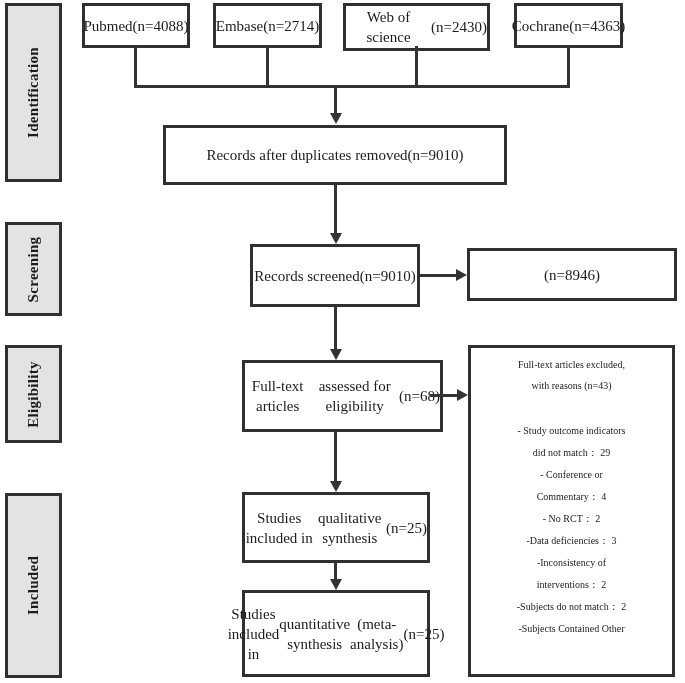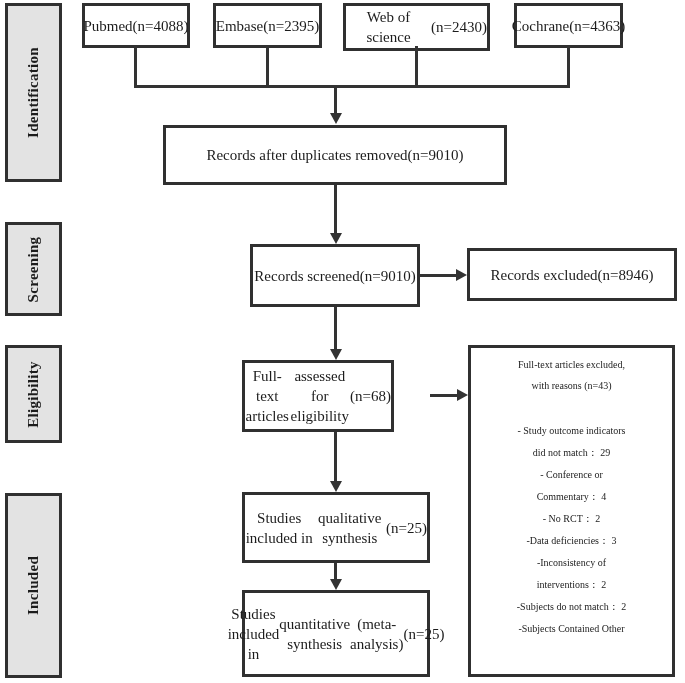--- a/index.html
+++ b/index.html
@@ -86,21 +86,21 @@
   <div class="stage" style="left:5px;top:493px;width:57px;height:185px">
     <span class="stage-label">Included</span>
   </div>
 
   <div class="box" style="left:82px;top:3px;width:108px;height:45px">
     <div>Pubmed</div>
     <div>(n=4088)</div>
   </div>
   <div class="box" style="left:213px;top:3px;width:109px;height:45px">
     <div>Embase</div>
-    <div>(n=2395)</div>
+    <div>(n=2714)</div>
   </div>
   <div class="box" style="left:343px;top:3px;width:147px;height:48px">
     <div>Web of science</div>
     <div>(n=2430)</div>
   </div>
   <div class="box" style="left:514px;top:3px;width:109px;height:45px">
     <div>Cochrane</div>
     <div>(n=4363)</div>
   </div>
 
@@ -122,28 +122,27 @@
 
   <div class="box" style="left:250px;top:244px;width:170px;height:63px">
     <div>Records screened</div>
     <div>(n=9010)</div>
   </div>
 
   <div class="hline" style="left:420px;top:274px;width:36px"></div>
   <div class="arr-right" style="left:456px;top:269px"></div>
 
   <div class="box" style="left:467px;top:248px;width:210px;height:53px">
-    <div>Records excluded</div>
     <div>(n=8946)</div>
   </div>
 
   <div class="vline" style="left:334px;top:307px;height:42px"></div>
   <div class="arr-down" style="left:330px;top:349px"></div>
 
-  <div class="box" style="left:242px;top:360px;width:152px;height:72px">
+  <div class="box" style="left:242px;top:360px;width:201px;height:72px">
     <div>Full-text articles</div>
     <div>assessed for eligibility</div>
     <div>(n=68)</div>
   </div>
 
   <div class="hline" style="left:430px;top:394px;width:27px"></div>
   <div class="arr-right" style="left:457px;top:389px"></div>
 
   <div class="reasons" style="left:468px;top:345px;width:207px;height:332px">
     <div class="title-line">Full-text articles excluded,</div>

